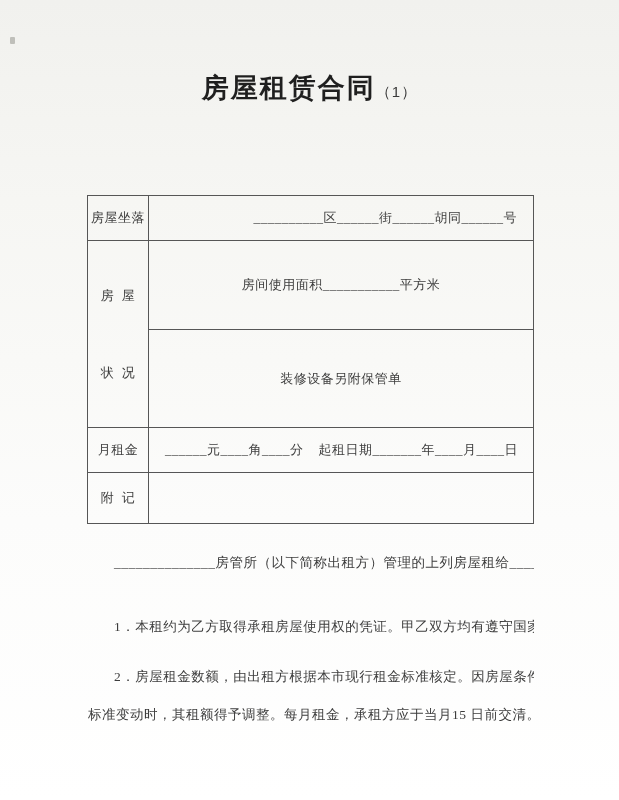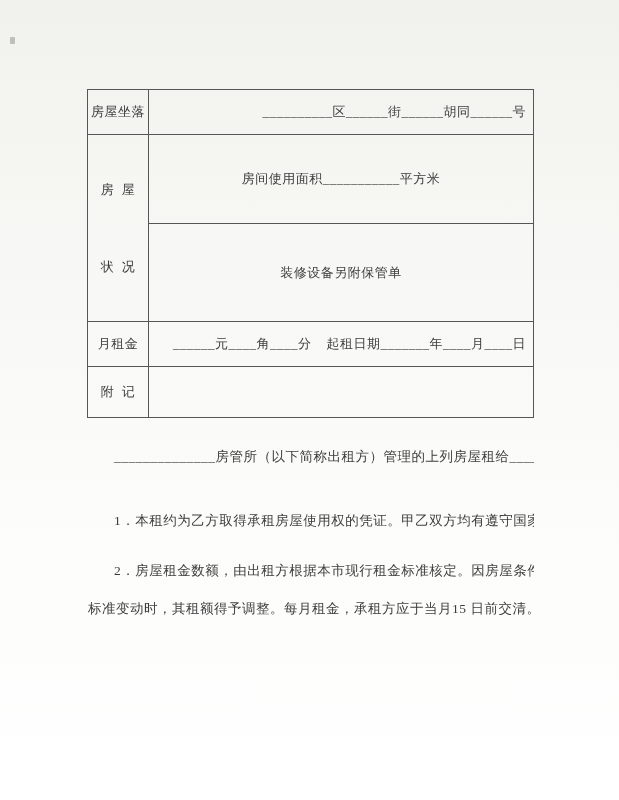--- a/index.html
+++ b/index.html
@@ -53,21 +53,21 @@
     color: #3d3d3d;
     letter-spacing: 0.5px;
     vertical-align: middle;
   }
   .lbl {
     width: 61px;
     text-align: center;
     white-space: pre;
   }
   .lbl.twoline div { line-height: 45px; white-space: pre; }
-  .val { white-space: pre; padding: 0 7px; overflow: hidden; font-family: Liberation Serif, serif; }
+  .val { white-space: pre; padding: 0 16px; overflow: hidden; font-family: Liberation Serif, serif; }
   .val.right  { text-align: right; }
   .val.center { text-align: center; }
   .val.left   { text-align: right; }
   tr.r1 td { height: 45px; }
   tr.r2 td { height: 43px; }
   tr.r3 td { height: 47px; }
   tr.r4 td { height: 45px; text-align: center; }
   tr.r5 td { height: 51px; }
   .para {
     width: 446px;
@@ -83,20 +83,21 @@
   .para.clause-1 { margin-top: 26px; }
   .para.clause-2 { margin-top: 12px; }
 </style>
 </head>
 <body>
 
 <div class="page">
 
   <div class="scan-artifact"></div>
 
+  <div class="title-block"><span class="title-main">房屋租赁合同</span><span class="title-suffix">（1）</span></div>
 
   <table class="info-table">
     <tbody>
         <tr class="r1">
       <td class="lbl">房屋坐落</td>
       <td class="val right">__________区______街______胡同______号</td>
     </tr>
     <tr class="r2">
       <td class="lbl twoline" rowspan="2">
         <div>房  屋</div>

